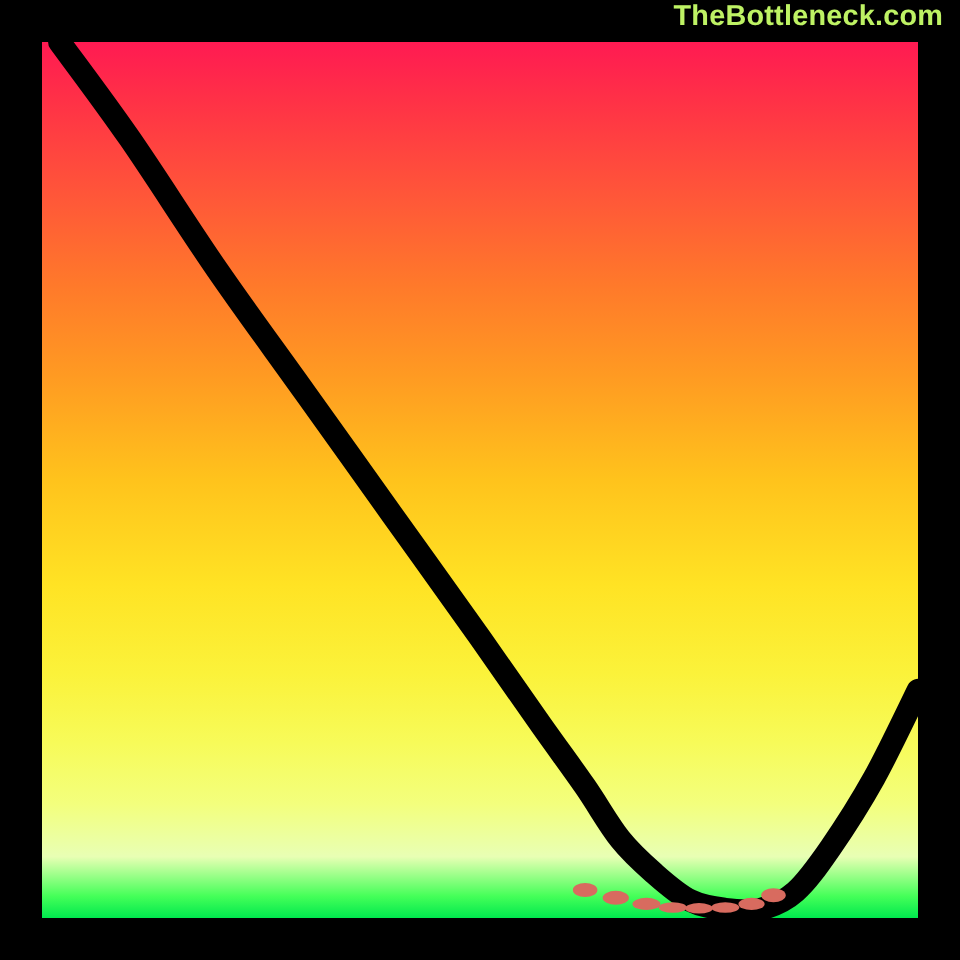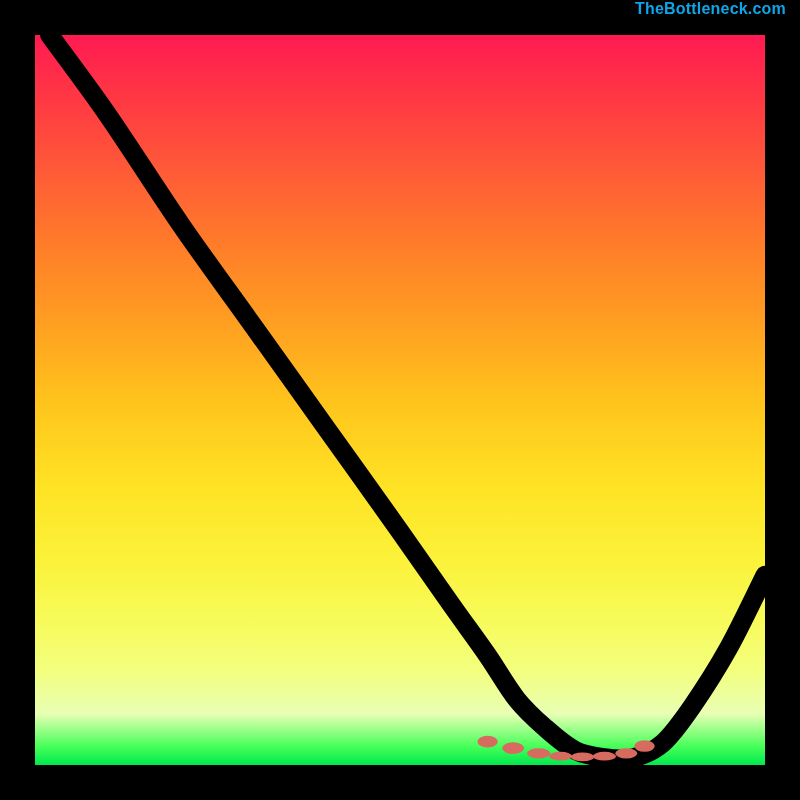--- a/index.html
+++ b/index.html
@@ -16,22 +16,22 @@
     left: 0;
     top: 0;
     width: 800px;
     height: 800px;
     background: #000;
   }
   .watermark {
     position: absolute;
     top: 0;
     right: 14px;
-    color: #0ea5e9;
-    font-size: 16px;
+    color: #bef264;
+    font-size: 24px;
     font-weight: 600;
     letter-spacing: 0.2px;
     user-select: none;
   }
   .plot-area {
     position: absolute;
     left: 35px;
     top: 35px;
     width: 730px;
     height: 730px;

